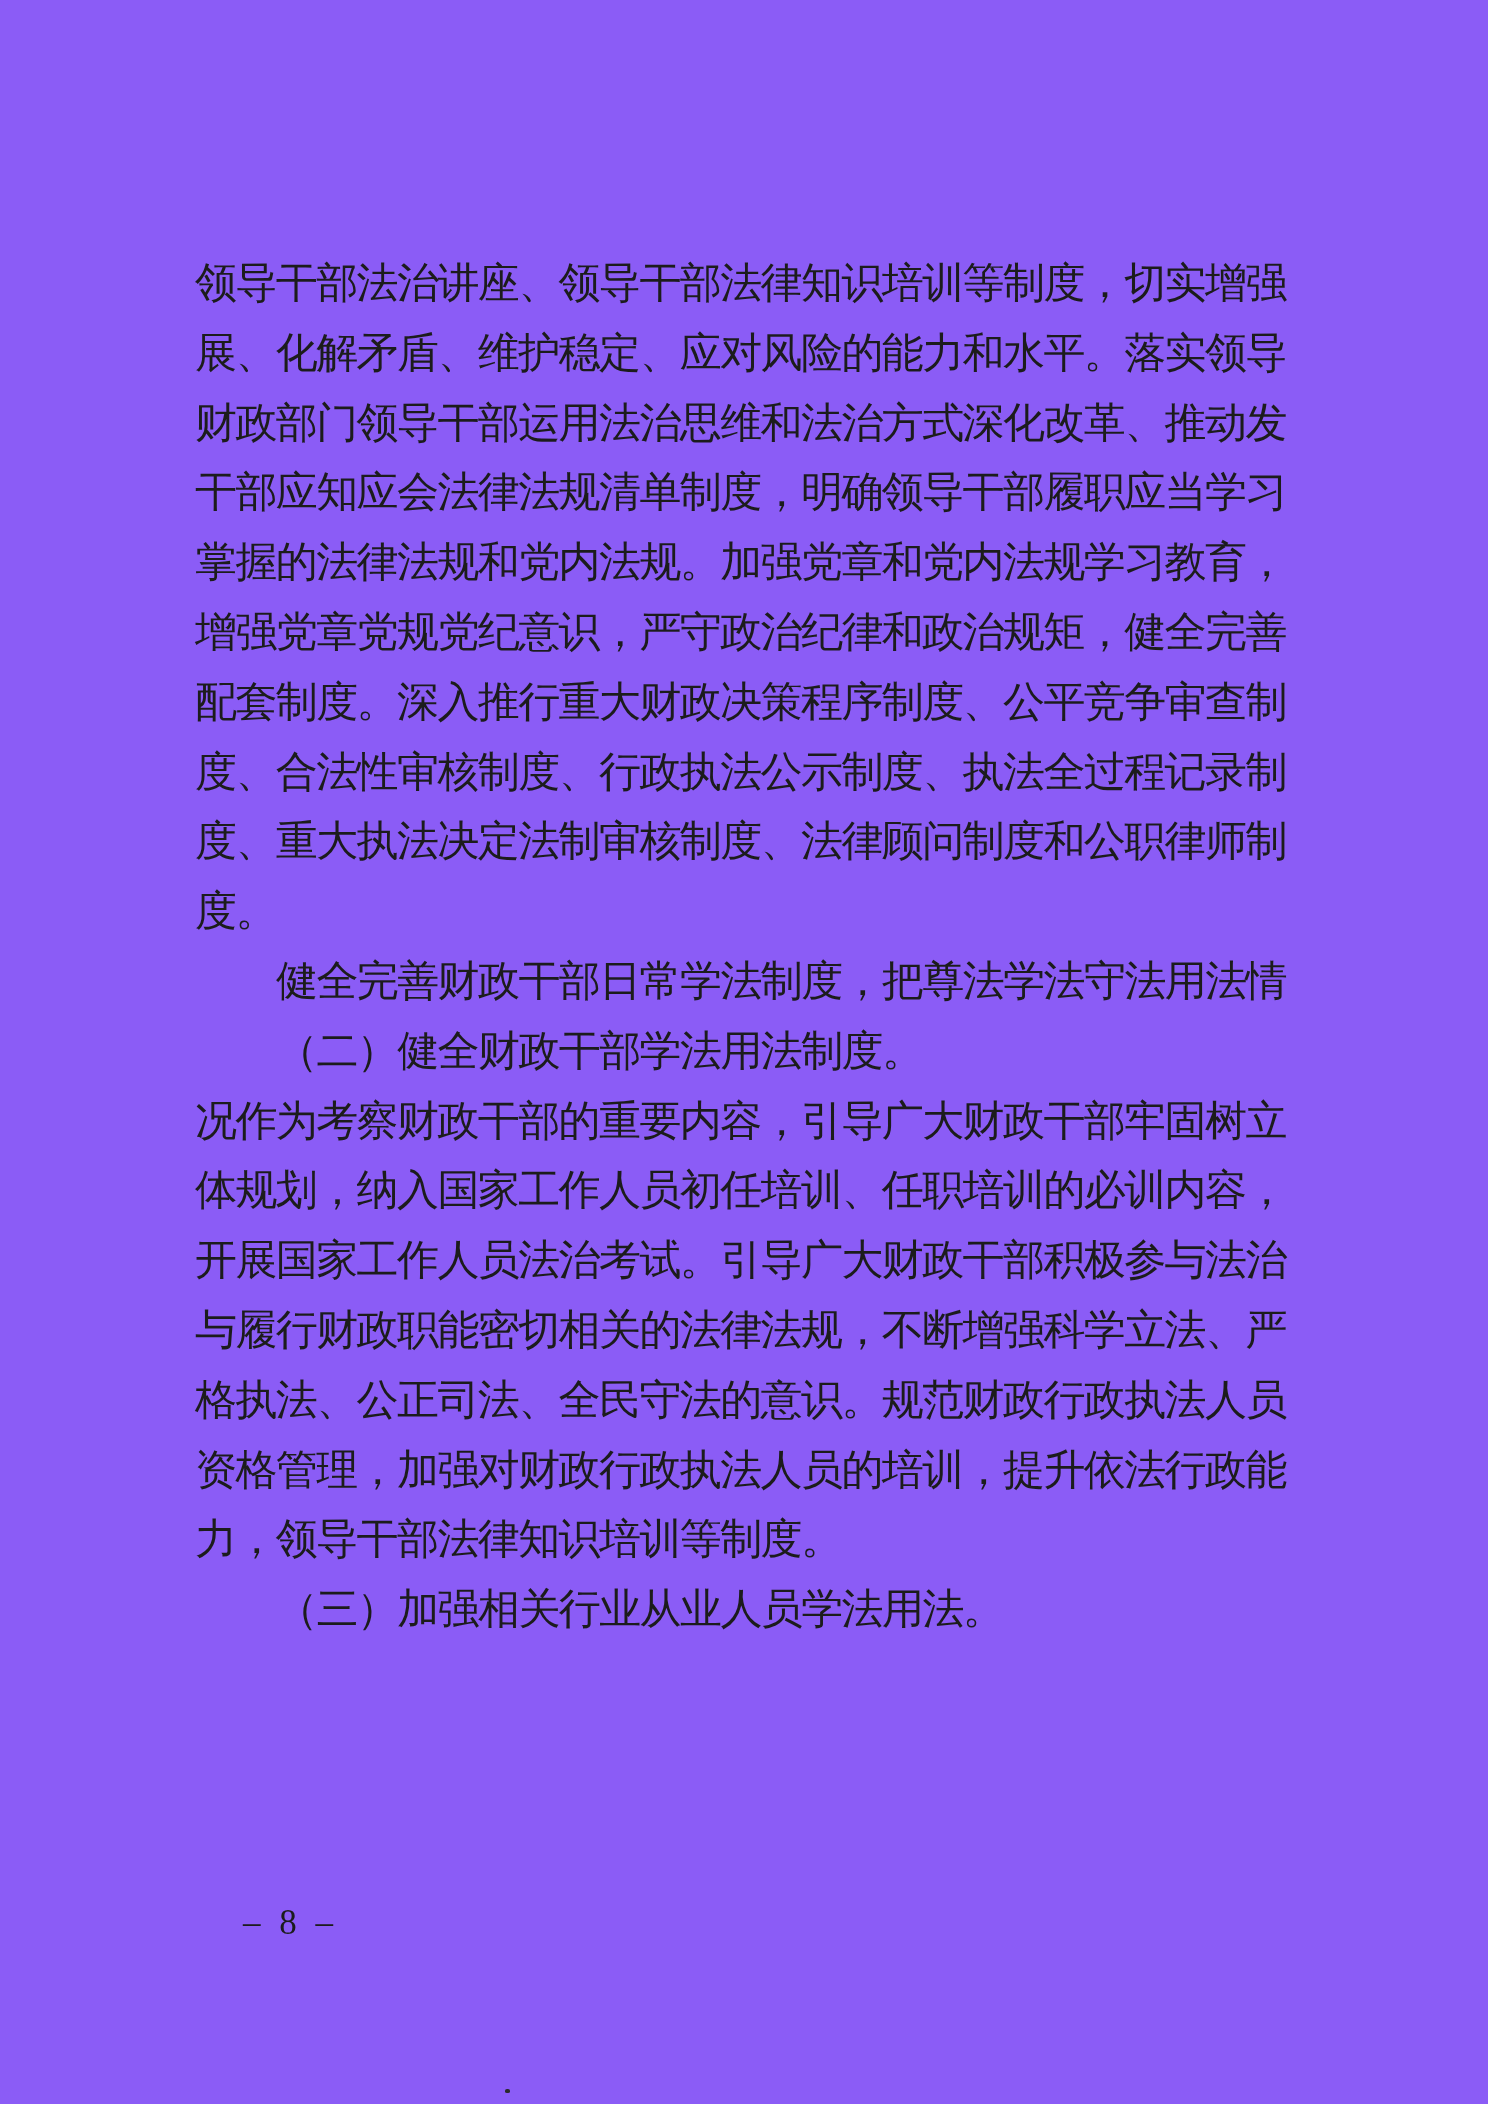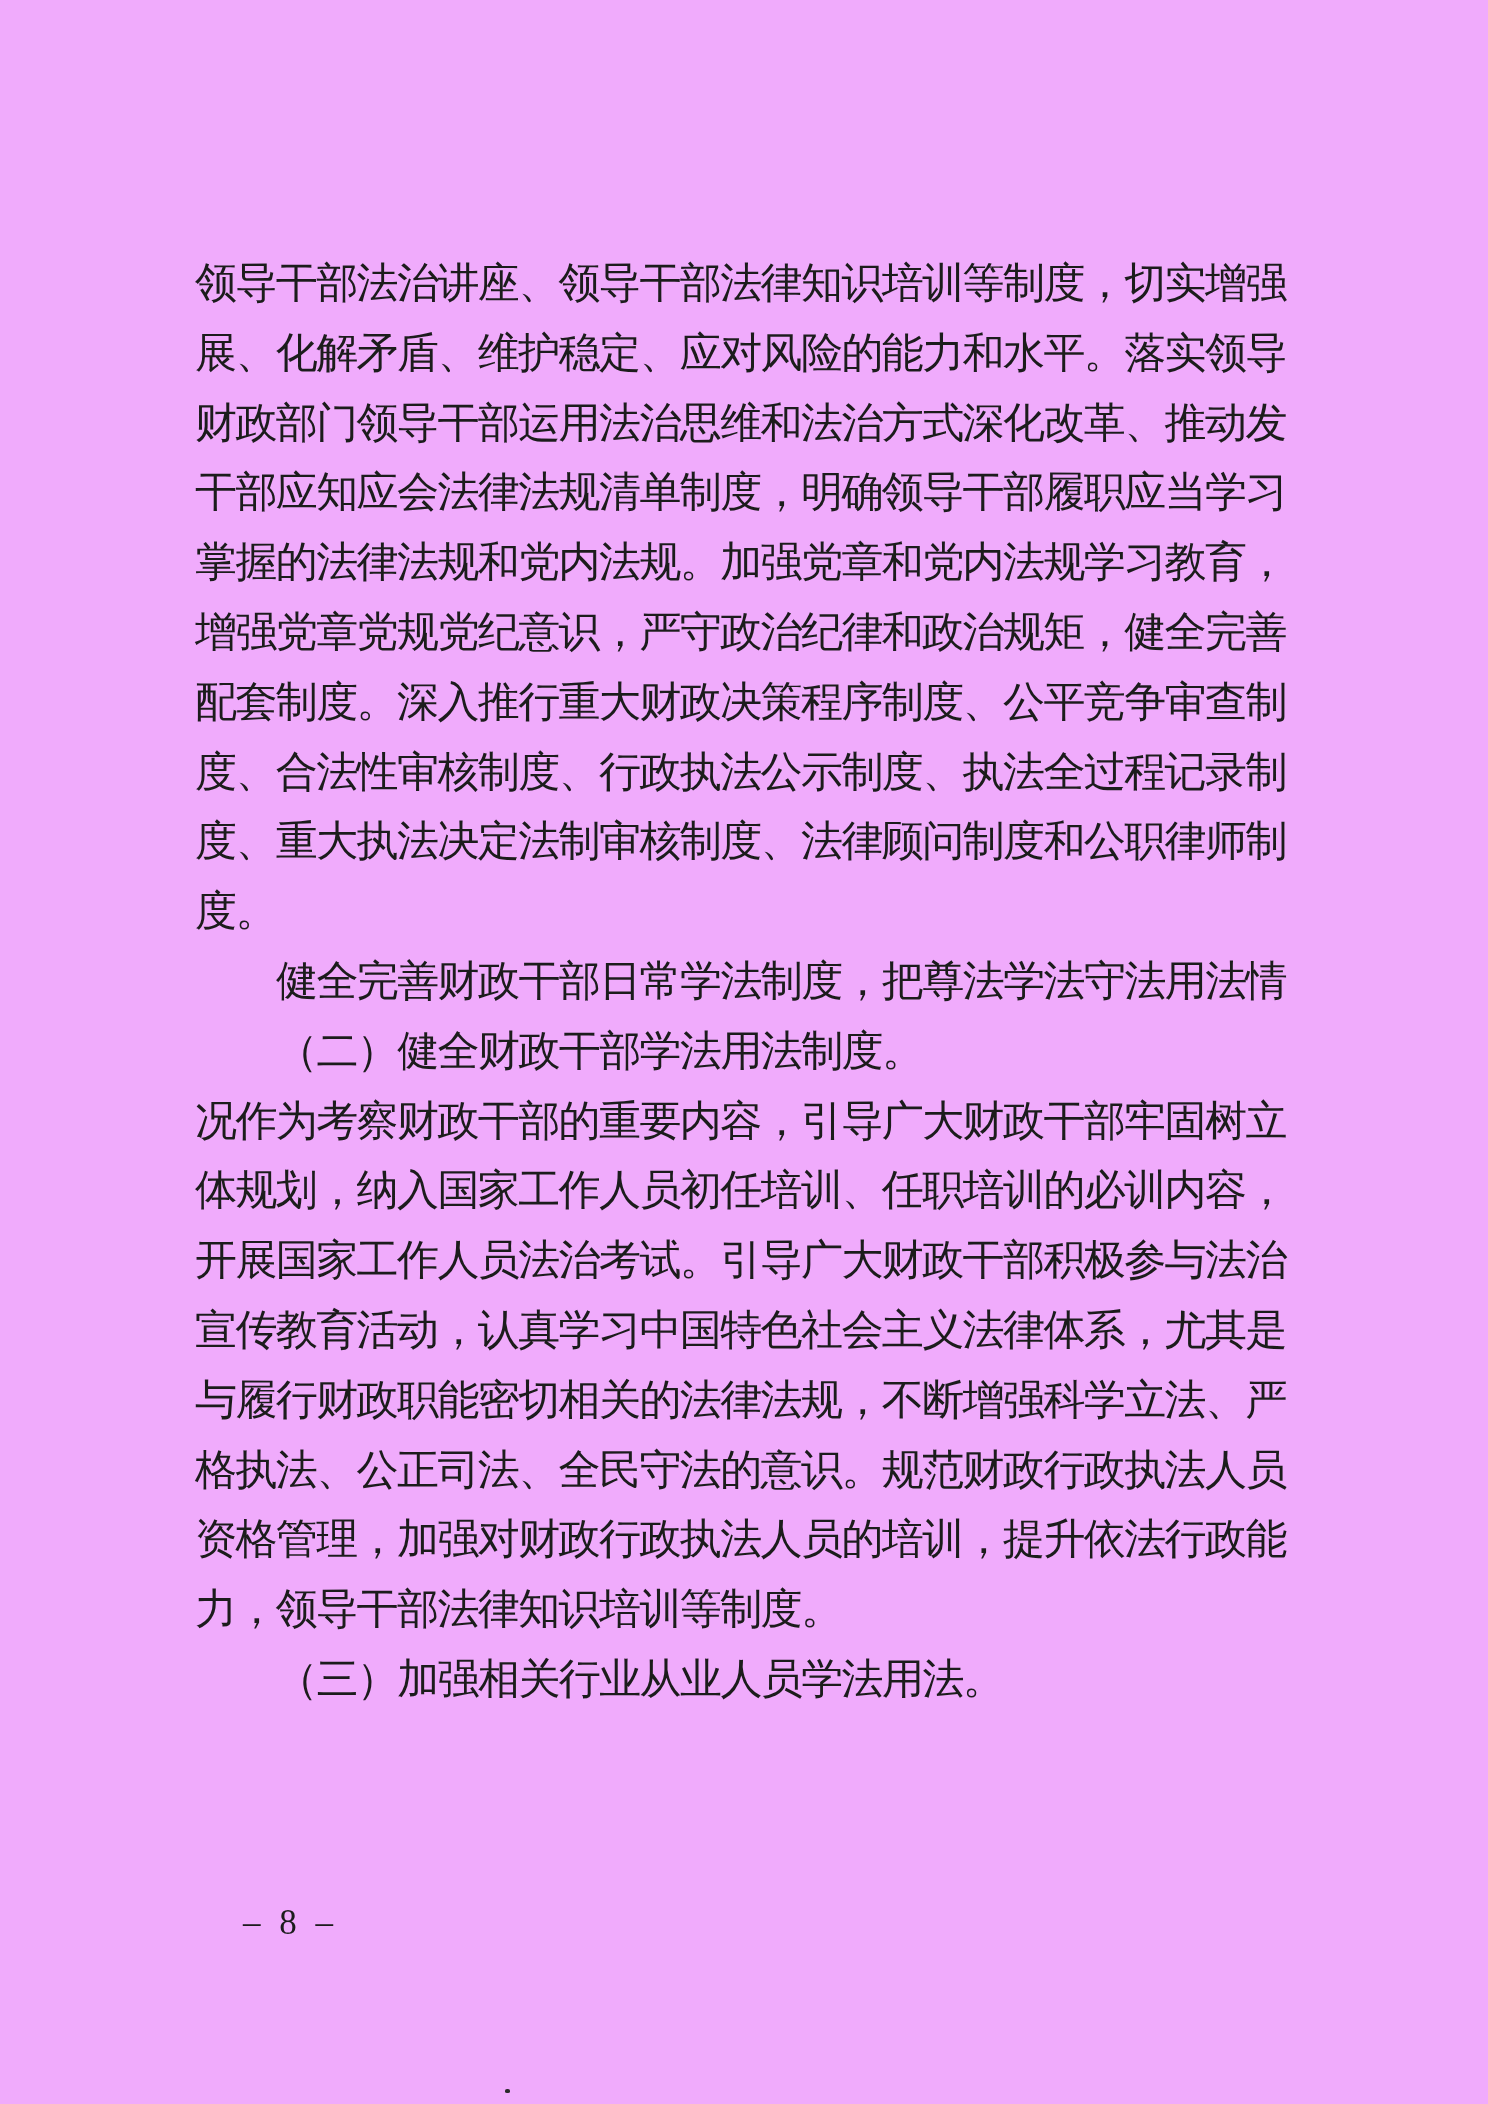--- a/index.html
+++ b/index.html
@@ -4,21 +4,21 @@
 <style>
   html, body {
     margin: 0;
     padding: 0;
     background: #ffffff;
   }
   .page {
     position: relative;
     width: 1488px;
     height: 2104px;
-    background: #f0abfc;
+    background: #8b5cf6;
     overflow: hidden;
     font-family: "Liberation Serif", "DejaVu Serif", serif;
     color: #1c1c1c;
   }
   .text-block {
     position: absolute;
     left: 195px;
     top: 249px;
     width: 1102px;
   }
@@ -63,21 +63,20 @@
       <div class="line">增强党章党规党纪意识，严守政治纪律和政治规矩，健全完善</div>
       <div class="line">配套制度。深入推行重大财政决策程序制度、公平竞争审查制</div>
       <div class="line">度、合法性审核制度、行政执法公示制度、执法全过程记录制</div>
       <div class="line">度、重大执法决定法制审核制度、法律顾问制度和公职律师制</div>
       <div class="line">度。</div>
       <div class="line indent">健全完善财政干部日常学法制度，把尊法学法守法用法情</div>
       <div class="line indent">（二）健全财政干部学法用法制度。</div>
       <div class="line">况作为考察财政干部的重要内容，引导广大财政干部牢固树立</div>
       <div class="line">体规划，纳入国家工作人员初任培训、任职培训的必训内容，</div>
       <div class="line">开展国家工作人员法治考试。引导广大财政干部积极参与法治</div>
-      <div class="line">宣传教育活动，认真学习中国特色社会主义法律体系，尤其是</div>
       <div class="line">与履行财政职能密切相关的法律法规，不断增强科学立法、严</div>
       <div class="line">格执法、公正司法、全民守法的意识。规范财政行政执法人员</div>
       <div class="line">资格管理，加强对财政行政执法人员的培训，提升依法行政能</div>
       <div class="line">力，领导干部法律知识培训等制度。</div>
       <div class="line indent">（三）加强相关行业从业人员学法用法。</div>
     </div>
   <div class="page-number">– 8 –</div>
   <div class="speck"></div>
 </div>
 

